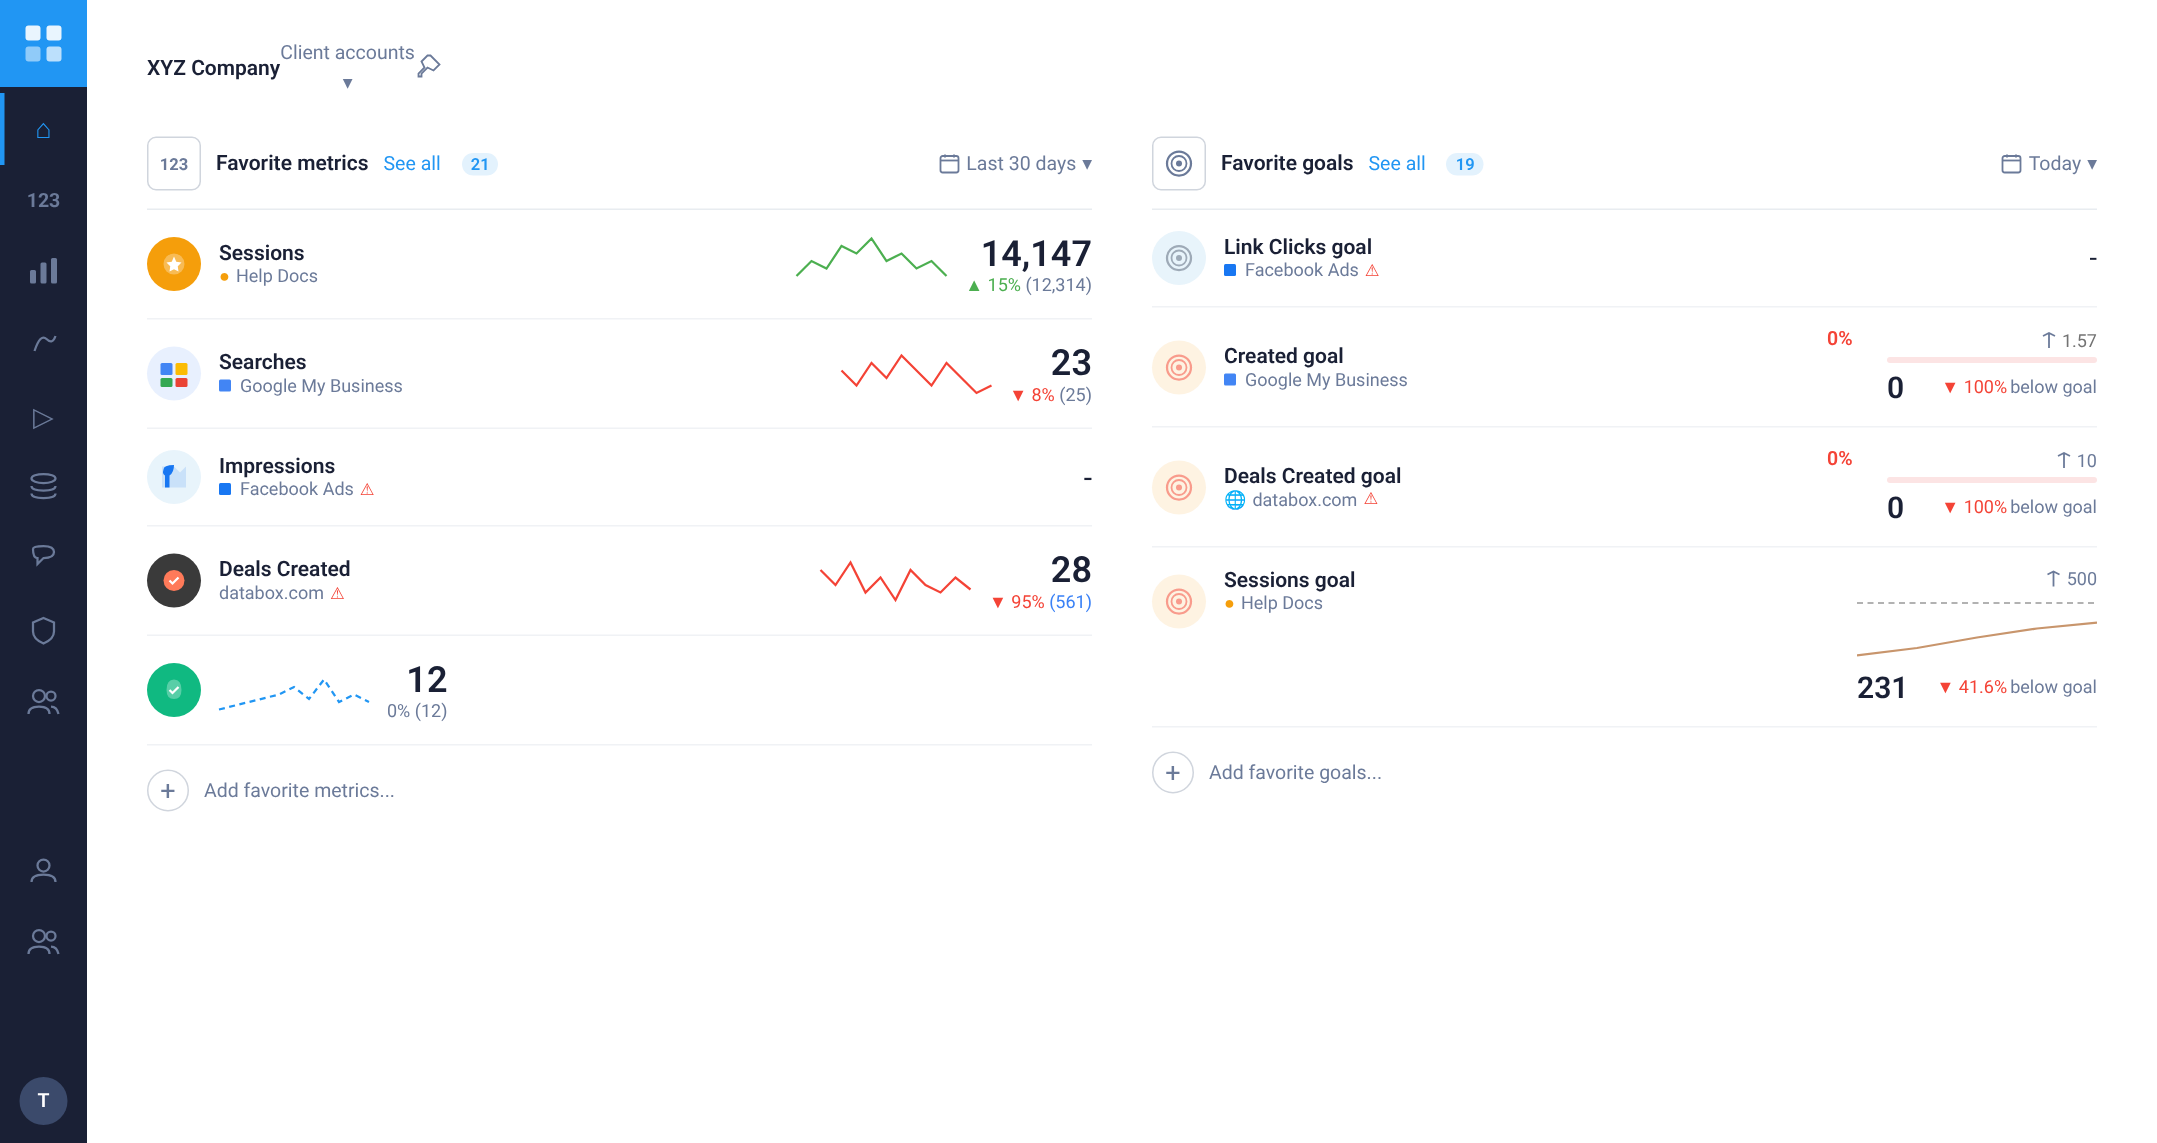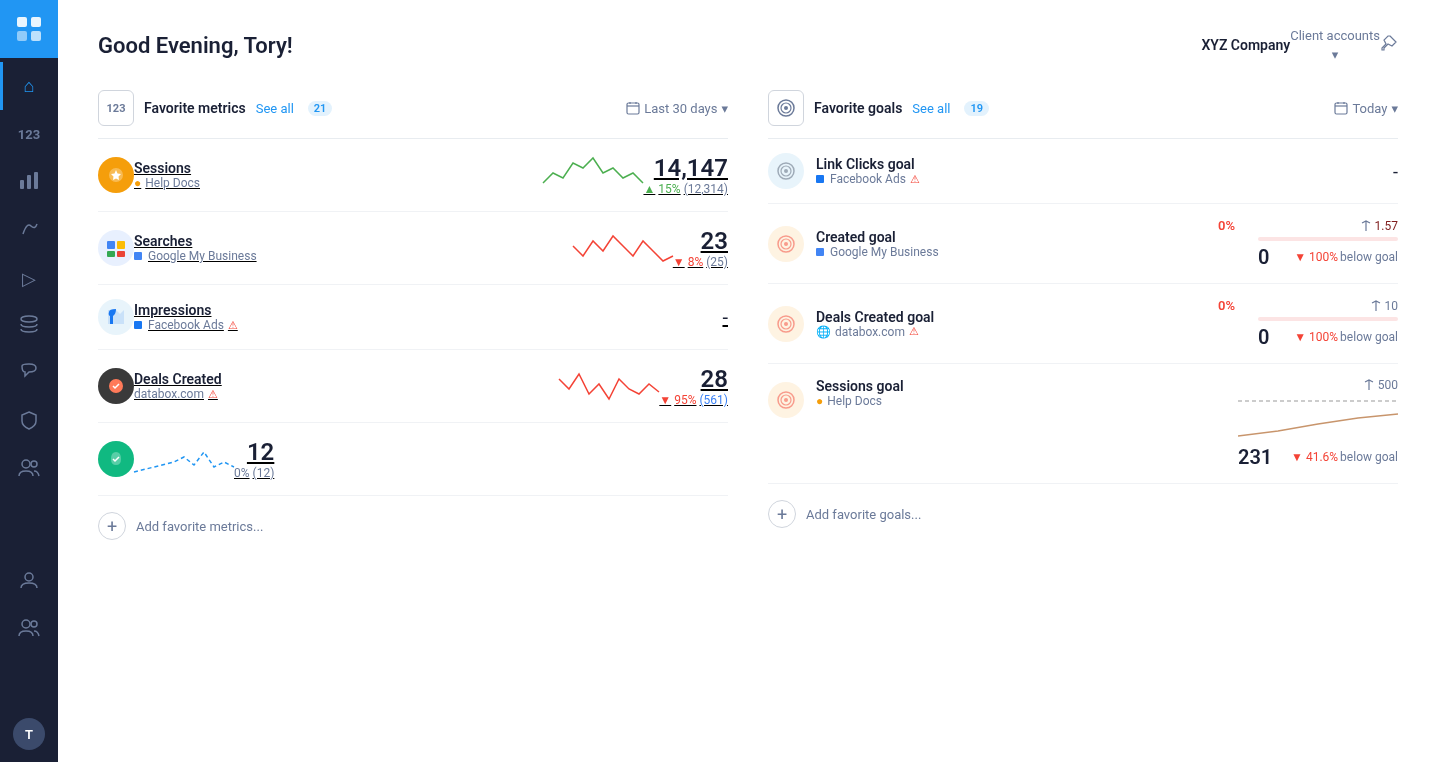--- a/index.html
+++ b/index.html
@@ -133,21 +133,21 @@
       font-size: 13px; color: #6b7a99; cursor: pointer;
       display: flex; align-items: center; gap: 4px;
     }
 
     
     .metric-row {
       display: flex;
       align-items: center;
       padding: 14px 0;
       border-bottom: 1px solid #f0f2f5;
-      text-decoration: underline;
+      gap: 12px;
     }
     .metric-source-icon {
       width: 36px; height: 36px; border-radius: 50%;
       display: flex; align-items: center; justify-content: center;
       flex-shrink: 0; font-size: 16px;
     }
     .metric-info { flex: 1; min-width: 0; }
     .metric-name { font-size: 14px; font-weight: 600; color: #1a2035; }
     .metric-source { font-size: 12px; color: #6b7a99; display: flex; align-items: center; gap: 4px; }
     .metric-chart { width: 100px; flex-shrink: 0; }
@@ -299,21 +299,20 @@
         <path d="M16 13 Q20 13 21 18" stroke="#6b7a99" stroke-width="1.5" fill="none"></path>
       </svg>
     </span>
   </div>
   <div class="sidebar-avatar">T</div>
 </nav>
 
 <main class="main">
 
   <div class="header">
-    <h1 class="header-greeting">Good Evening, Tory!</h1>
     <div class="header-right">
       <span class="company-name">XYZ Company</span>
       <span class="client-accounts">
         <span>Client accounts</span>
         <span>▾</span>
       </span>
       <span class="pin-icon">
         <svg width="18" height="18" viewBox="0 0 18 18" fill="none">
           <path d="M10 2 L16 8 L12 12 L8 10 L4 14 L4 16 L2 16 L2 14 L6 10 L4 6 L8 2 Z" stroke="#6b7a99" stroke-width="1.2" fill="none"></path>
         </svg>
@@ -538,21 +537,21 @@
         <div class="goal-info">
           <div class="goal-name">Created goal</div>
           <div class="goal-source">
             <span class="source-dot" style="background:#4285f4; width:8px;height:8px;border-radius:1px;display:inline-block;margin-right:2px;"></span>
             Google My Business
           </div>
         </div>
         <div class="goal-stats" style="display:flex;flex-direction:column;align-items:flex-end;">
           <div style="display:flex;justify-content:space-between;width:100%;align-items:center;">
             <span class="goal-percent">0%</span>
-            <span style="font-size:12px;color:#7f1d1d;display:flex;align-items:center;gap:3px;">
+            <span style="font-size:12px;color:#737373;display:flex;align-items:center;gap:3px;">
               <svg width="12" height="12" viewBox="0 0 12 12" fill="none">
                   <path d="M6 1 L6 11 M2 3 L6 1 L10 3" stroke="#6b7a99" stroke-width="1.2" fill="none"></path>
                 </svg>
               1.57
             </span>
           </div>
           <div class="goal-progress-bar" style="width:140px;">
             <div class="goal-progress-fill" style="width:0%;"></div>
           </div>
           <div style="display:flex;justify-content:space-between;width:140px;align-items:center;">

